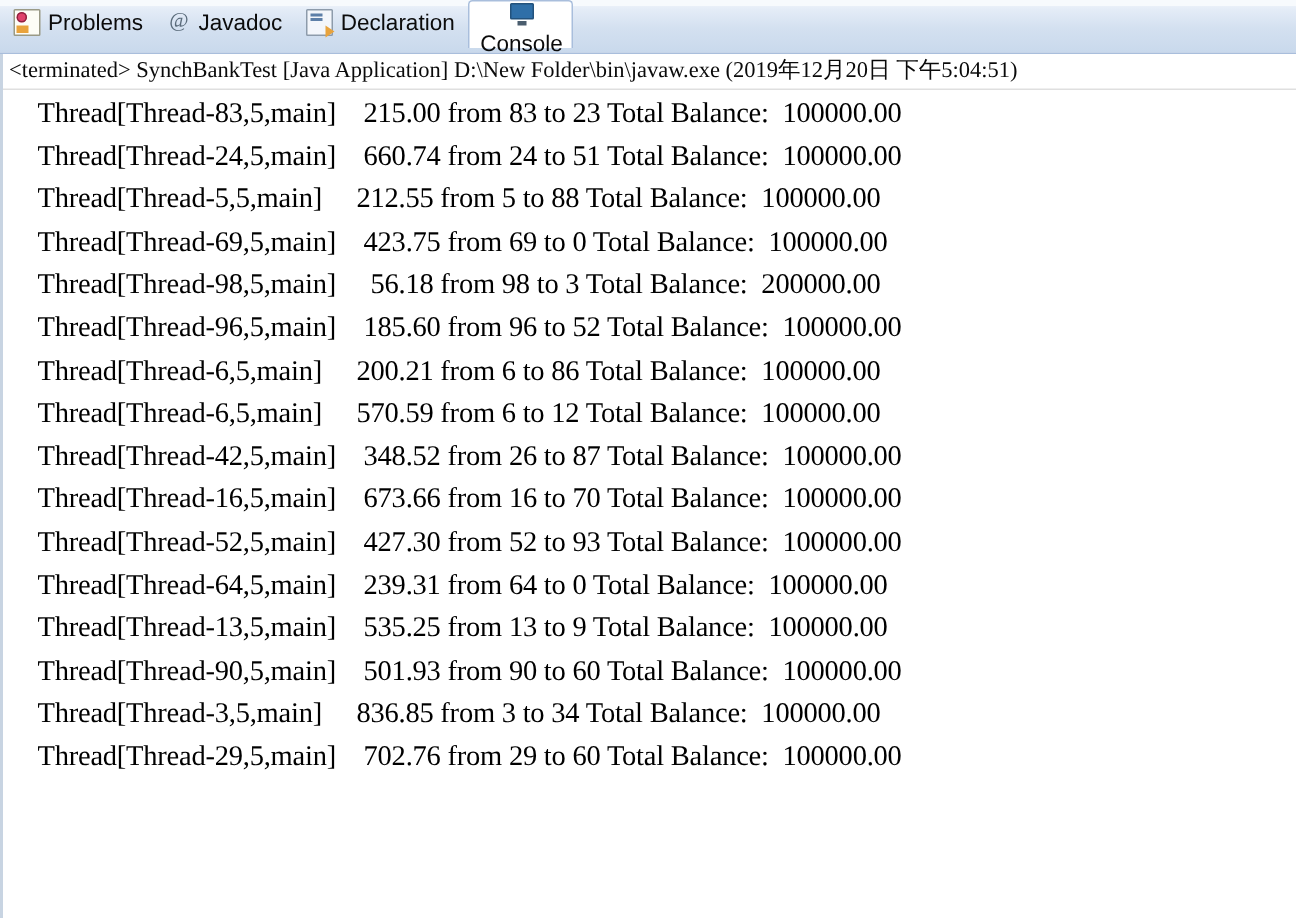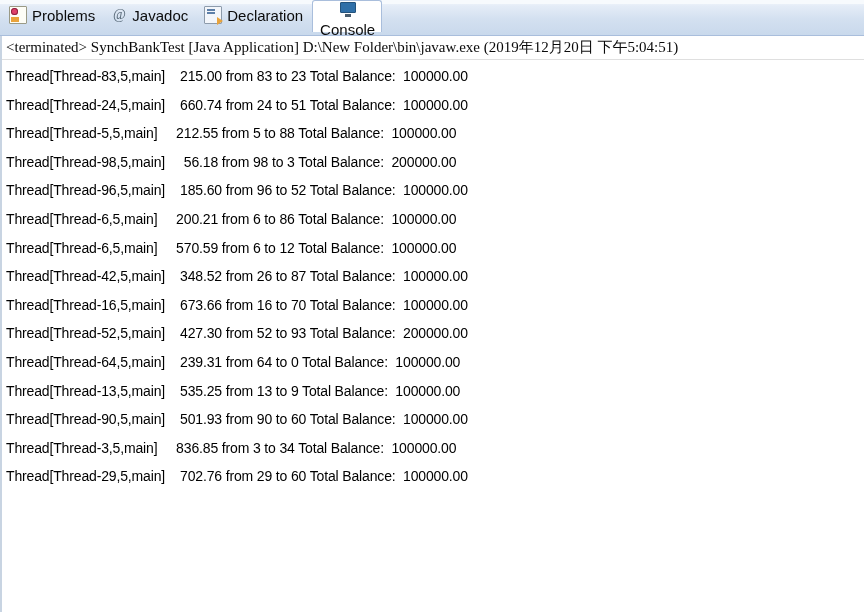--- a/index.html
+++ b/index.html
@@ -183,26 +183,26 @@
     color: #0a0a0a;
     padding: 1px 0 1px 4px;
     white-space: pre;
     border-bottom: 1px solid #dfdfdf;
   }
 
   .log {
     padding-top: 2px;
   }
   .log-line {
-    font-family: Liberation Sans, sans-serif;
-    font-size: 14px;
+    font-family: Liberation Serif, serif;
+    font-size: 19px;
     line-height: 28.6px;
     color: #000000;
     white-space: pre;
-    padding-left: 4px;
+    padding-left: 23px;
     letter-spacing: -0.15px;
   }
 </style>
 </head>
 <body>
 
 <div class="tabbar">
 
   <div class="tab">
     <span class="ic ic-problems"></span>
@@ -228,27 +228,28 @@
 </div>
 
 <div class="console">
 
   <div class="proc-line">&lt;terminated&gt; SynchBankTest [Java Application] D:\New Folder\bin\javaw.exe (2019年12月20日 下午5:04:51)</div>
 
   <div class="log">
     <div class="log-line">Thread[Thread-83,5,main]    215.00 from 83 to 23 Total Balance:  100000.00</div>
     <div class="log-line">Thread[Thread-24,5,main]    660.74 from 24 to 51 Total Balance:  100000.00</div>
     <div class="log-line">Thread[Thread-5,5,main]     212.55 from 5 to 88 Total Balance:  100000.00</div>
+    <div class="log-line">Thread[Thread-69,5,main]    423.75 from 69 to 0 Total Balance:  100000.00</div>
     <div class="log-line">Thread[Thread-98,5,main]     56.18 from 98 to 3 Total Balance:  200000.00</div>
     <div class="log-line">Thread[Thread-96,5,main]    185.60 from 96 to 52 Total Balance:  100000.00</div>
     <div class="log-line">Thread[Thread-6,5,main]     200.21 from 6 to 86 Total Balance:  100000.00</div>
     <div class="log-line">Thread[Thread-6,5,main]     570.59 from 6 to 12 Total Balance:  100000.00</div>
     <div class="log-line">Thread[Thread-42,5,main]    348.52 from 26 to 87 Total Balance:  100000.00</div>
     <div class="log-line">Thread[Thread-16,5,main]    673.66 from 16 to 70 Total Balance:  100000.00</div>
-    <div class="log-line">Thread[Thread-52,5,main]    427.30 from 52 to 93 Total Balance:  200000.00</div>
+    <div class="log-line">Thread[Thread-52,5,main]    427.30 from 52 to 93 Total Balance:  100000.00</div>
     <div class="log-line">Thread[Thread-64,5,main]    239.31 from 64 to 0 Total Balance:  100000.00</div>
     <div class="log-line">Thread[Thread-13,5,main]    535.25 from 13 to 9 Total Balance:  100000.00</div>
     <div class="log-line">Thread[Thread-90,5,main]    501.93 from 90 to 60 Total Balance:  100000.00</div>
     <div class="log-line">Thread[Thread-3,5,main]     836.85 from 3 to 34 Total Balance:  100000.00</div>
     <div class="log-line">Thread[Thread-29,5,main]    702.76 from 29 to 60 Total Balance:  100000.00</div>
 
   </div>
 
 </div>
 

